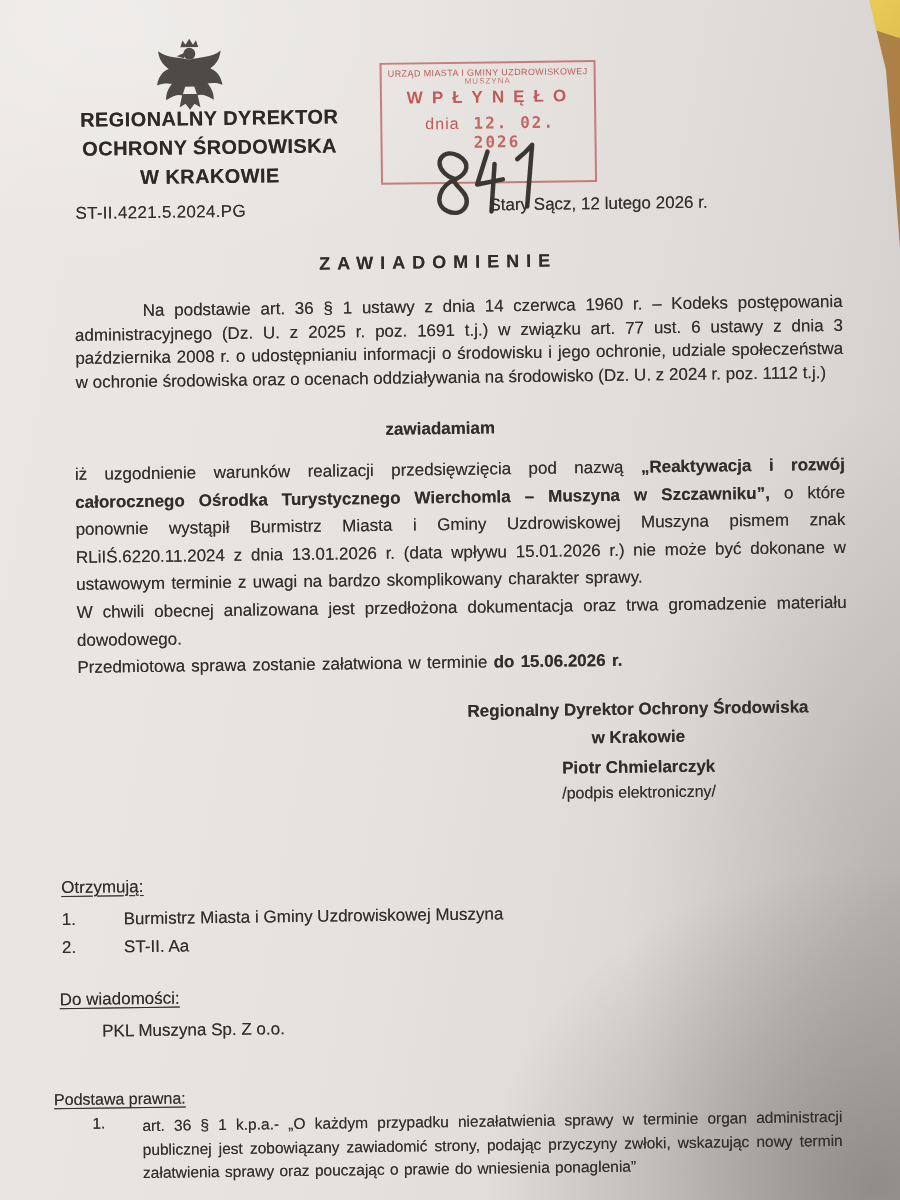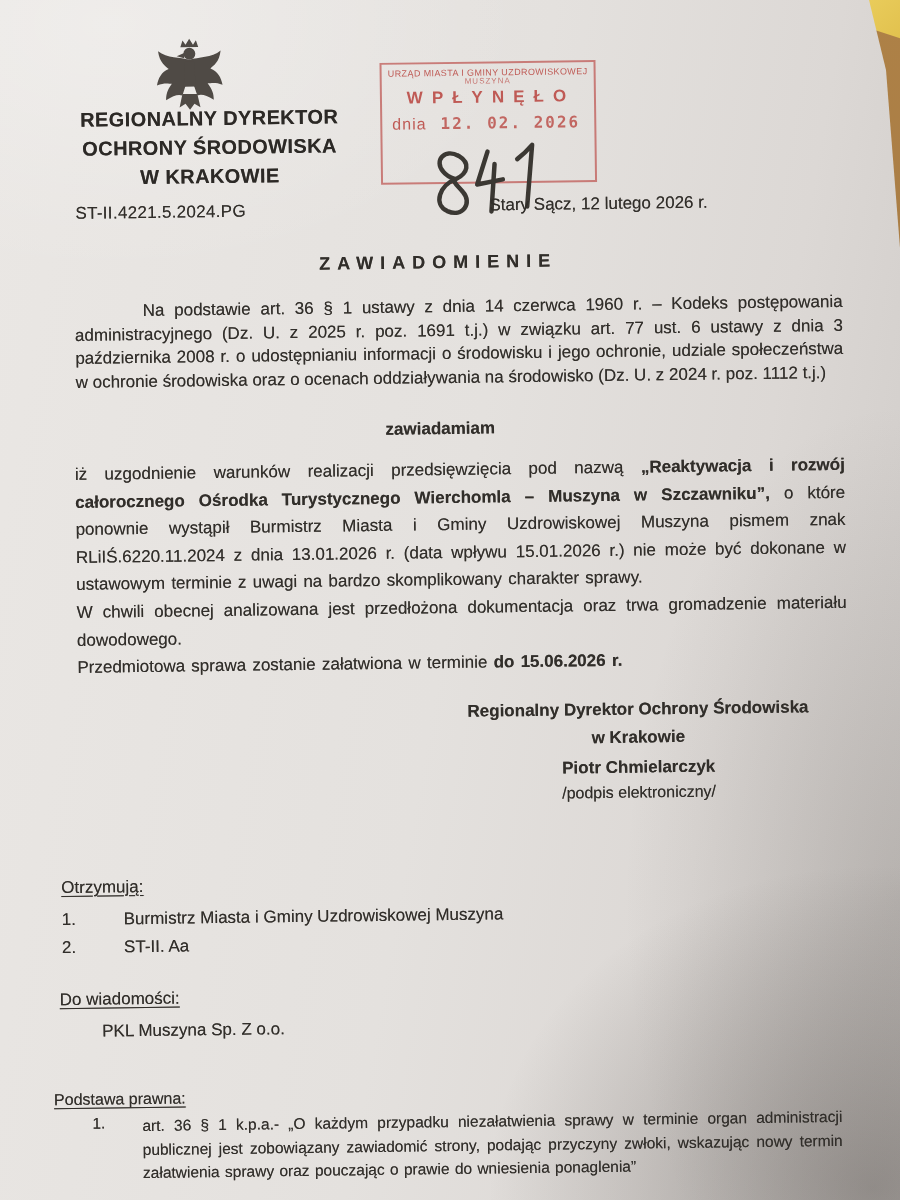--- a/index.html
+++ b/index.html
@@ -37,21 +37,21 @@
   .stamp{
     left:386px;top:62px;width:216px;height:122px;
     border:2px solid rgba(191,90,85,0.75);
     color:#bf5a55;text-align:center;box-sizing:border-box;padding-top:4px;
     text-shadow:none;
   }
   .stamp-l1{font-size:9px;letter-spacing:0.4px;white-space:nowrap;}
   .stamp-l2{font-size:8px;letter-spacing:1px;opacity:0.8;margin-top:-1px;}
   .stamp-l3{font-size:17px;font-weight:600;letter-spacing:9px;margin-top:2px;margin-left:6px;}
   .stamp-date-row{display:flex;align-items:baseline;margin-top:6px;padding-left:10px;text-align:left;}
-  .stamp-dnia{font-size:16px;letter-spacing:1px;}
+  .stamp-dnia{font-size:16px;letter-spacing:1px;margin-left:33px;}
   .stamp-date{font-family:"DejaVu Sans Mono",monospace;font-size:16px;font-weight:600;
     letter-spacing:2px;margin-left:14px;opacity:0.9;}
   .entry-svg{left:420px;top:138px;width:150px;height:90px;transform:rotate(-4deg);}
   
   .refno{left:80px;top:199px;font-size:17px;letter-spacing:0.3px;}
   .dateline{left:494px;top:196px;font-size:17px;}
   
   .doc-title{left:58px;top:252px;width:768px;text-align:center;
     font-size:18px;font-weight:bold;letter-spacing:7px;}
   

